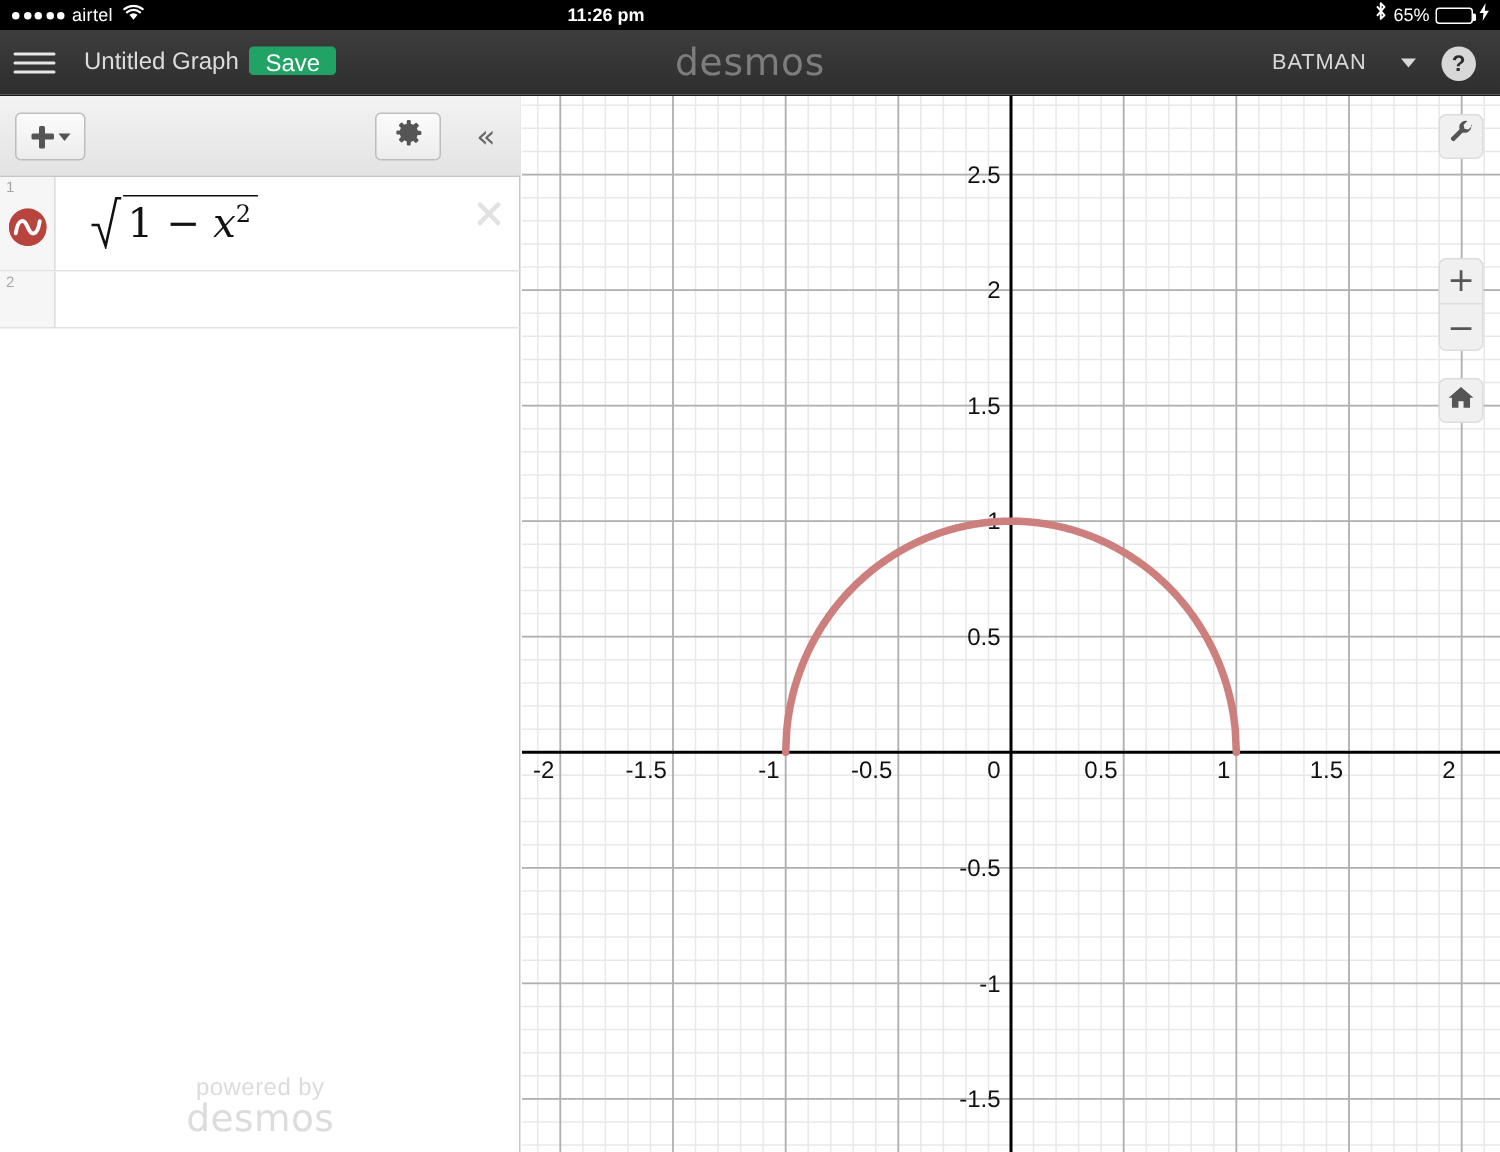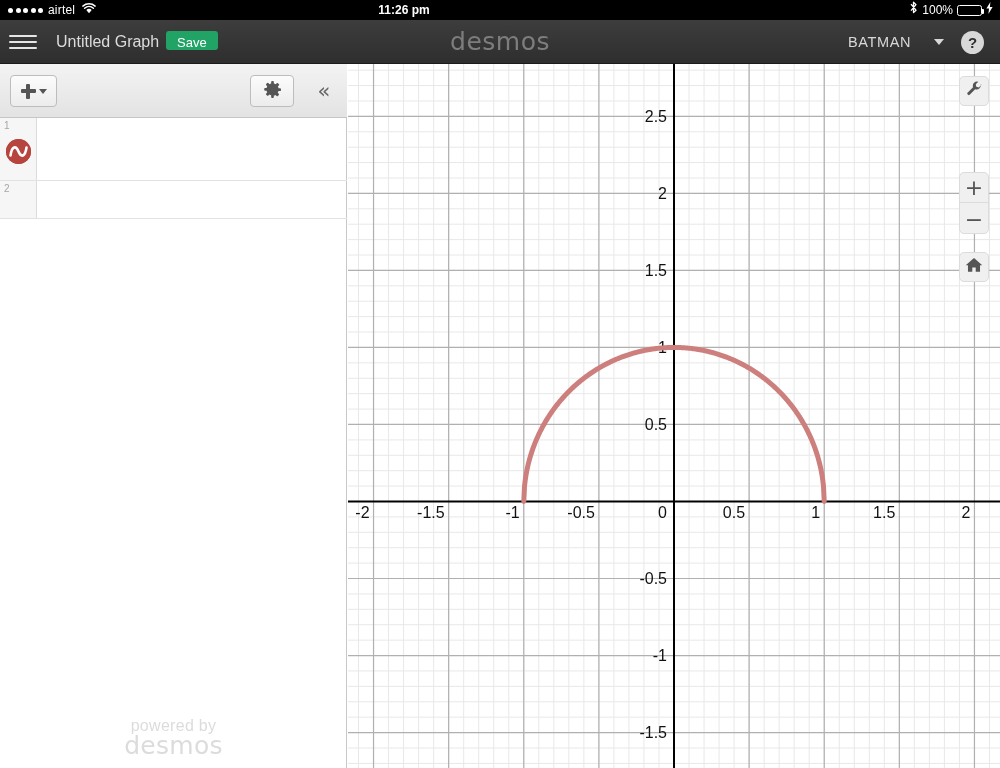--- a/index.html
+++ b/index.html
@@ -48,21 +48,21 @@
     position:absolute; left:9px; top:9px; width:28px; height:26px;
     display:flex; flex-direction:column; justify-content:center; gap:4px; cursor:pointer;
   }
   #menu-button span { display:block; height:2px; background:#e6e6e6; border-radius:1px; }
   #graph-title {
     position:absolute; left:56px; top:0; height:44px; line-height:44px;
     color:#dcdcdc; font-size:16px; white-space:nowrap;
   }
   #save-button {
     position:absolute; left:166px; top:11px; height:19px; padding:0 11px;
-    background:#21a366; color:#ffffff; font-size:13px; line-height:23px;
+    background:#21a366; color:#ffffff; font-size:16px; line-height:23px;
     border:none; border-radius:3px; cursor:pointer; font-family:inherit;
   }
   #desmos-logo {
     position:absolute; left:0; width:1000px; top:0; height:44px; line-height:44px;
     text-align:center; color:#7d7d7d; font-size:25px; letter-spacing:.5px;
     font-family:"DejaVu Sans", sans-serif;
   }
   #account-menu {
     position:absolute; right:56px; top:0; height:44px; line-height:44px;
     color:#d8d8d8; font-size:14.5px; letter-spacing:.6px; cursor:pointer;
@@ -211,21 +211,21 @@
         </svg>
       </span>
     </div>
     <div id="status-center">11:26 pm</div>
     <div id="status-right">
       <span>
         <svg width="9" height="13" viewBox="0 0 9 13">
           <path d="M2 3.2 L7 9.2 L4.5 11.6 V1.2 L7 3.6 L2 9.6" stroke="#fff" stroke-width="1.3" fill="none" stroke-linejoin="round"></path>
         </svg>
       </span>
-      <span id="battery-pct">100%</span>
+      <span id="battery-pct">65%</span>
       <span class="battery-shell">
         <span class="battery-fill" id="battery-fill" style="width: 100%; background: rgb(76, 217, 100);"></span>
       </span>
       <span>
         <svg width="7" height="12" viewBox="0 0 7 12">
             <path d="M4.4 0 L0.4 6.6 H3 L2.4 12 L6.6 5.1 H3.9 Z" fill="#fff"></path>
           </svg>
       </span>
     </div>
   </div>
@@ -266,20 +266,32 @@
 
     <div class="expr-row" id="expr-row-1">
       <div class="expr-gutter">
         <span class="expr-index">1</span>
         <div id="curve-swatch">
           <svg width="25" height="25" viewBox="0 0 25 25">
             <circle cx="12.5" cy="12.5" r="12.5" fill="#b8443f"></circle>
             <path d="M4.5 16.5 C6 6.5, 10 6.5, 12.5 12.5 C15 18.5, 19 18.5, 20.5 8.5" stroke="#ffffff" stroke-width="2.6" fill="none" stroke-linecap="round"></path>
           </svg>
         </div>
+      </div>
+      <div class="expr-body">
+        <div id="expression-1">
+          <span class="radical">
+            <span class="radical-sign">
+              <svg width="21" height="36" viewBox="0 0 21 36">
+                <path d="M1 20 L5.6 20 L10.4 34 L17.5 2.2 L21 2.2" stroke="#111" stroke-width="1.7" fill="none" stroke-linejoin="miter" stroke-linecap="butt"></path>
+              </svg>
+            </span><span class="radicand"><span>1 − </span><span class="var-italic">x</span><span class="sup-exp">2</span></span>
+          </span>
+        </div>
+        <div id="delete-expression-1"></div>
       </div>
     </div>
 
     <div class="expr-row" id="expr-row-2">
       <div class="expr-gutter">
         <span class="expr-index">2</span>
       </div>
       <div class="expr-body"></div>
     </div>
 

